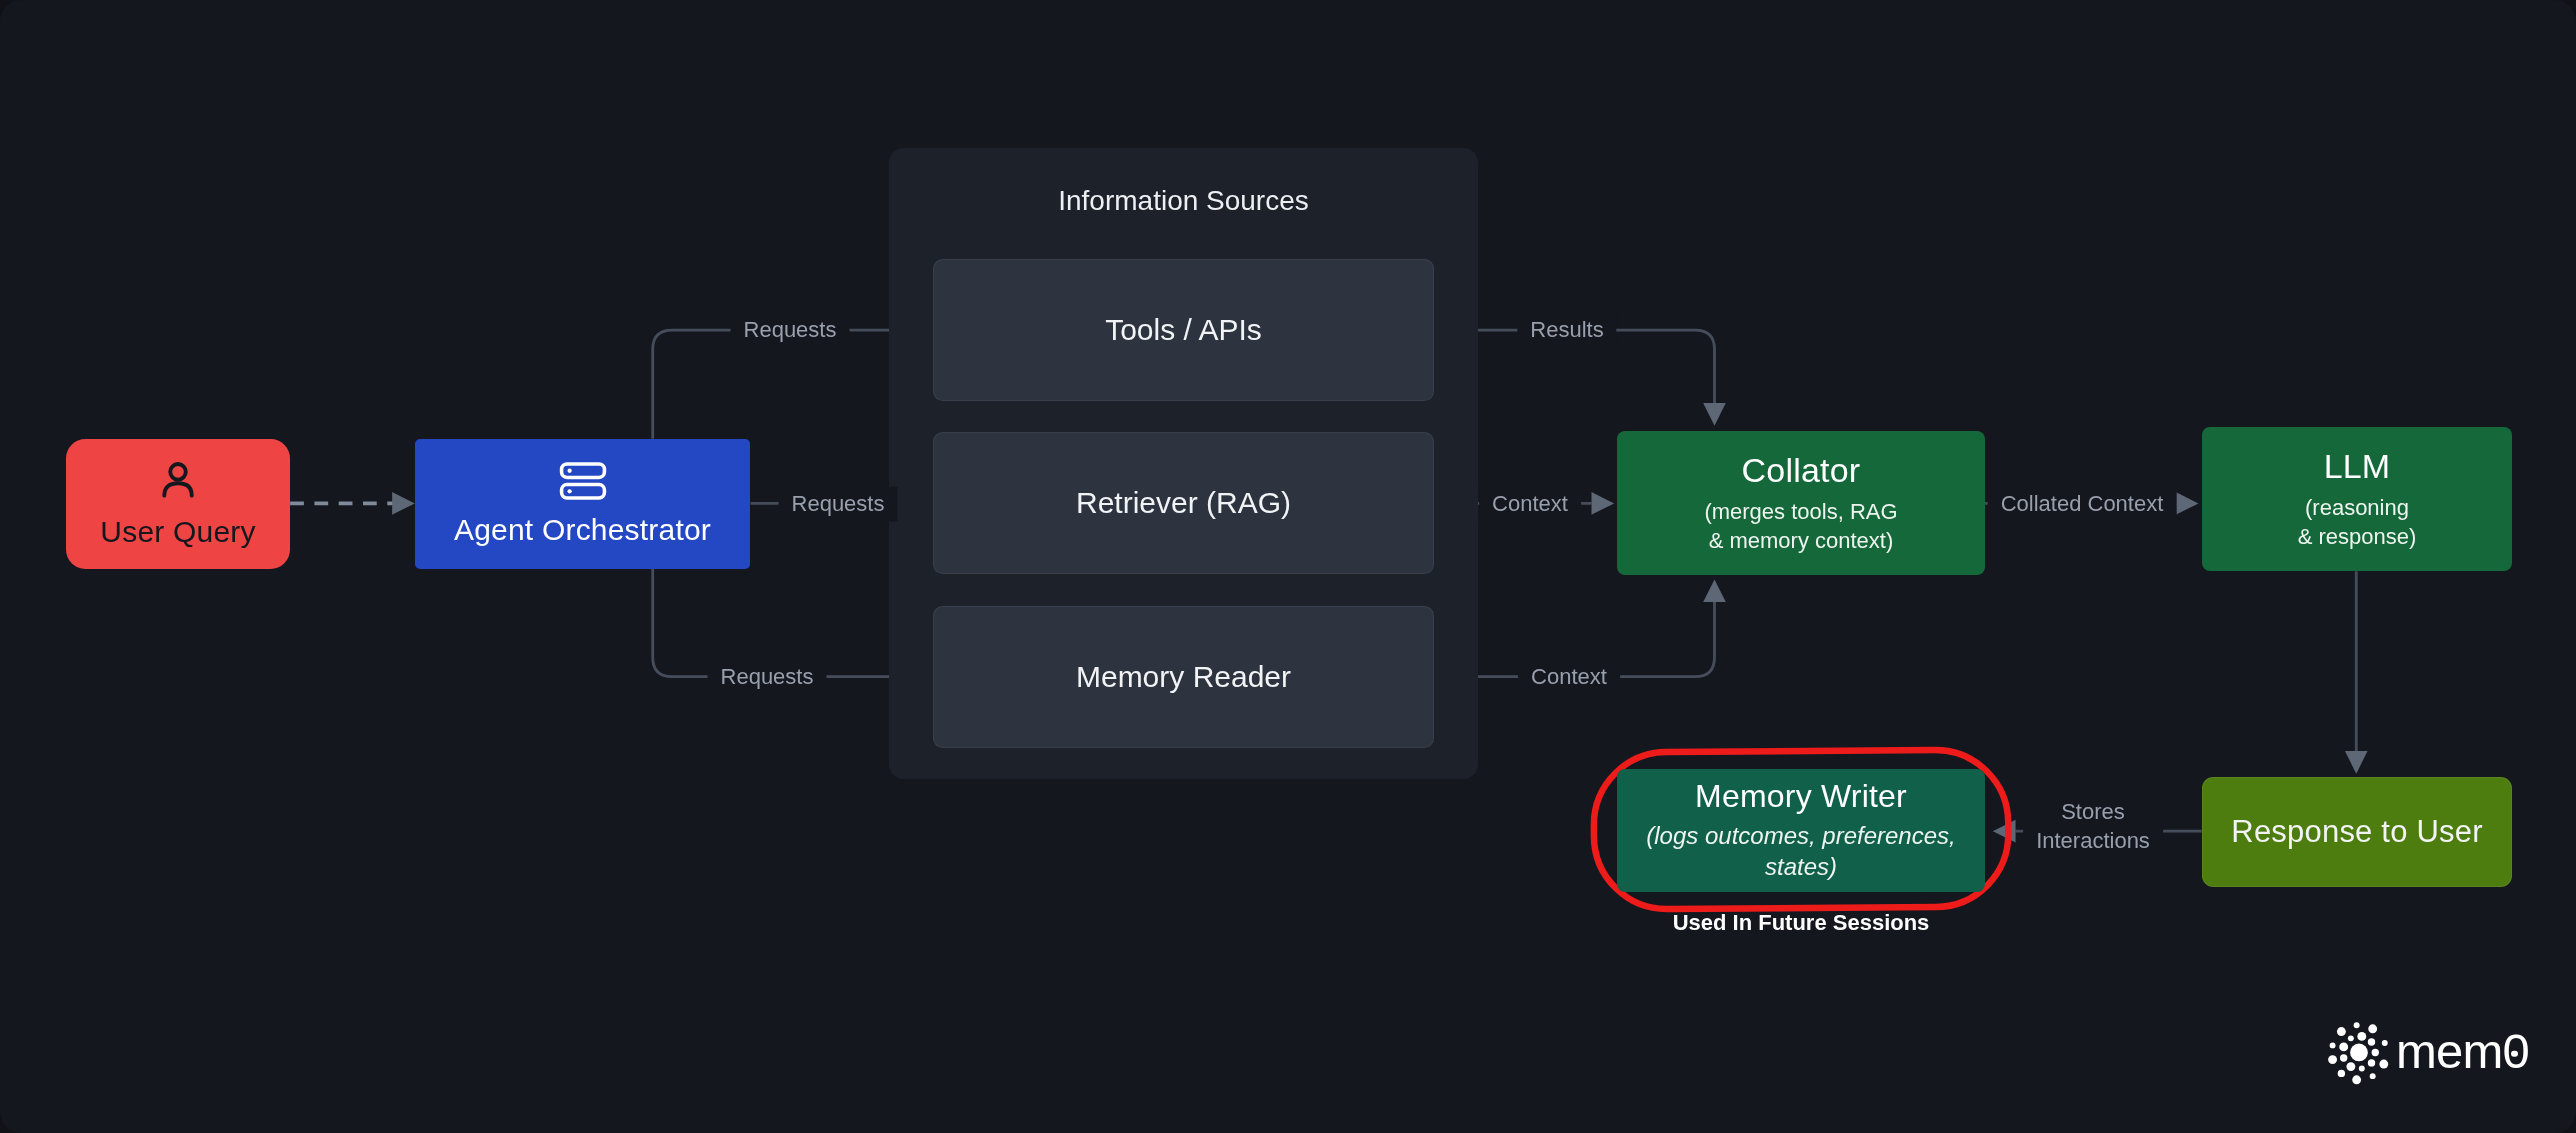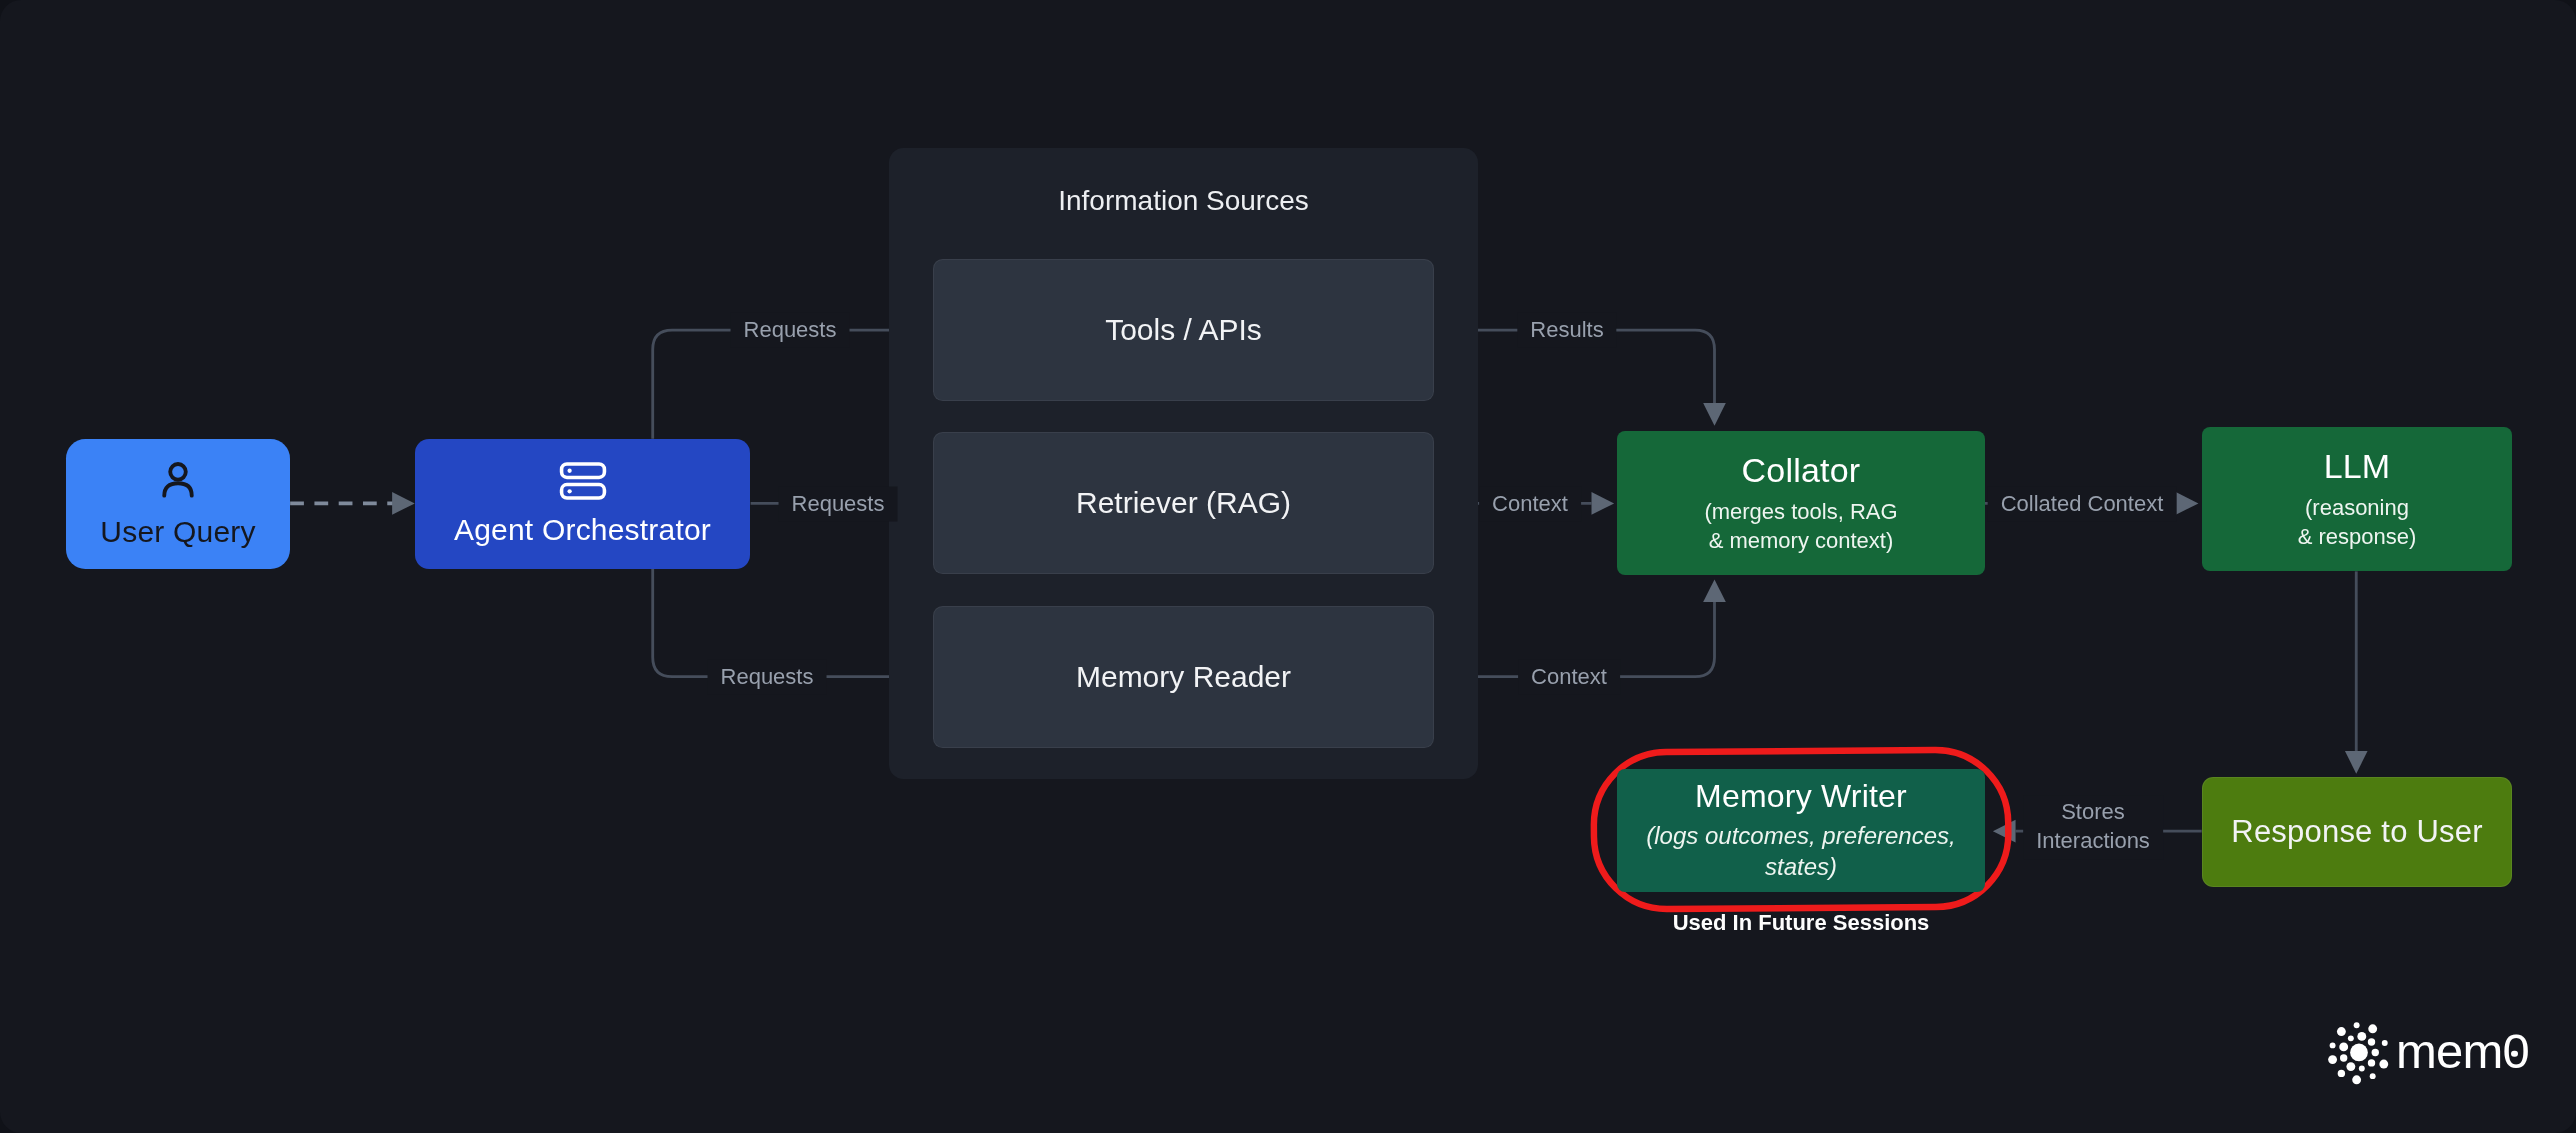--- a/index.html
+++ b/index.html
@@ -10,24 +10,24 @@
   }
   .wires{ position:absolute; inset:0; width:2576px; height:1133px; pointer-events:none; }
 
   
   .node{ position:absolute; display:flex; flex-direction:column; align-items:center;
          justify-content:center; gap:11.3px; box-sizing:border-box; }
   .node .title{ font-size:30px; font-weight:500; letter-spacing:0.2px; }
   .sub{ font-size:22px; line-height:1.3; text-align:center; color:#eef5f0; margin-top:8px; }
   .pre{ white-space:pre-line; }
 
-  .n-user{ left:66px; top:439px; width:224px; height:130px; background:#3b82f6;
+  .n-user{ left:66px; top:439px; width:224px; height:130px; background:#ef4444;
            border-radius:19.4px; color:#15171e; }
   .n-orch{ left:415px; top:439px; width:335px; height:130px; background:#2447c3;
-           border-radius:14px; color:#fff; }
+           border-radius:5px; color:#fff; }
 
   .panel{ position:absolute; left:889px; top:148px; width:589px; height:631px;
           background:#1d212a; border-radius:14.6px; }
   .panel-title{ position:absolute; left:0; right:0; top:37px; text-align:center;
                 color:#edeff2; font-size:28px; font-weight:500; }
   .slate{ position:absolute; background:#2d3440; border:1.6px solid rgba(255,255,255,.06);
           border-radius:9.7px; color:#f2f3f5; display:flex; align-items:center;
           justify-content:center; box-sizing:border-box; }
   .slate .title{ font-size:30px; font-weight:500; }
   .s-tools{ left:933px; top:259px; width:501px; height:142px; }

